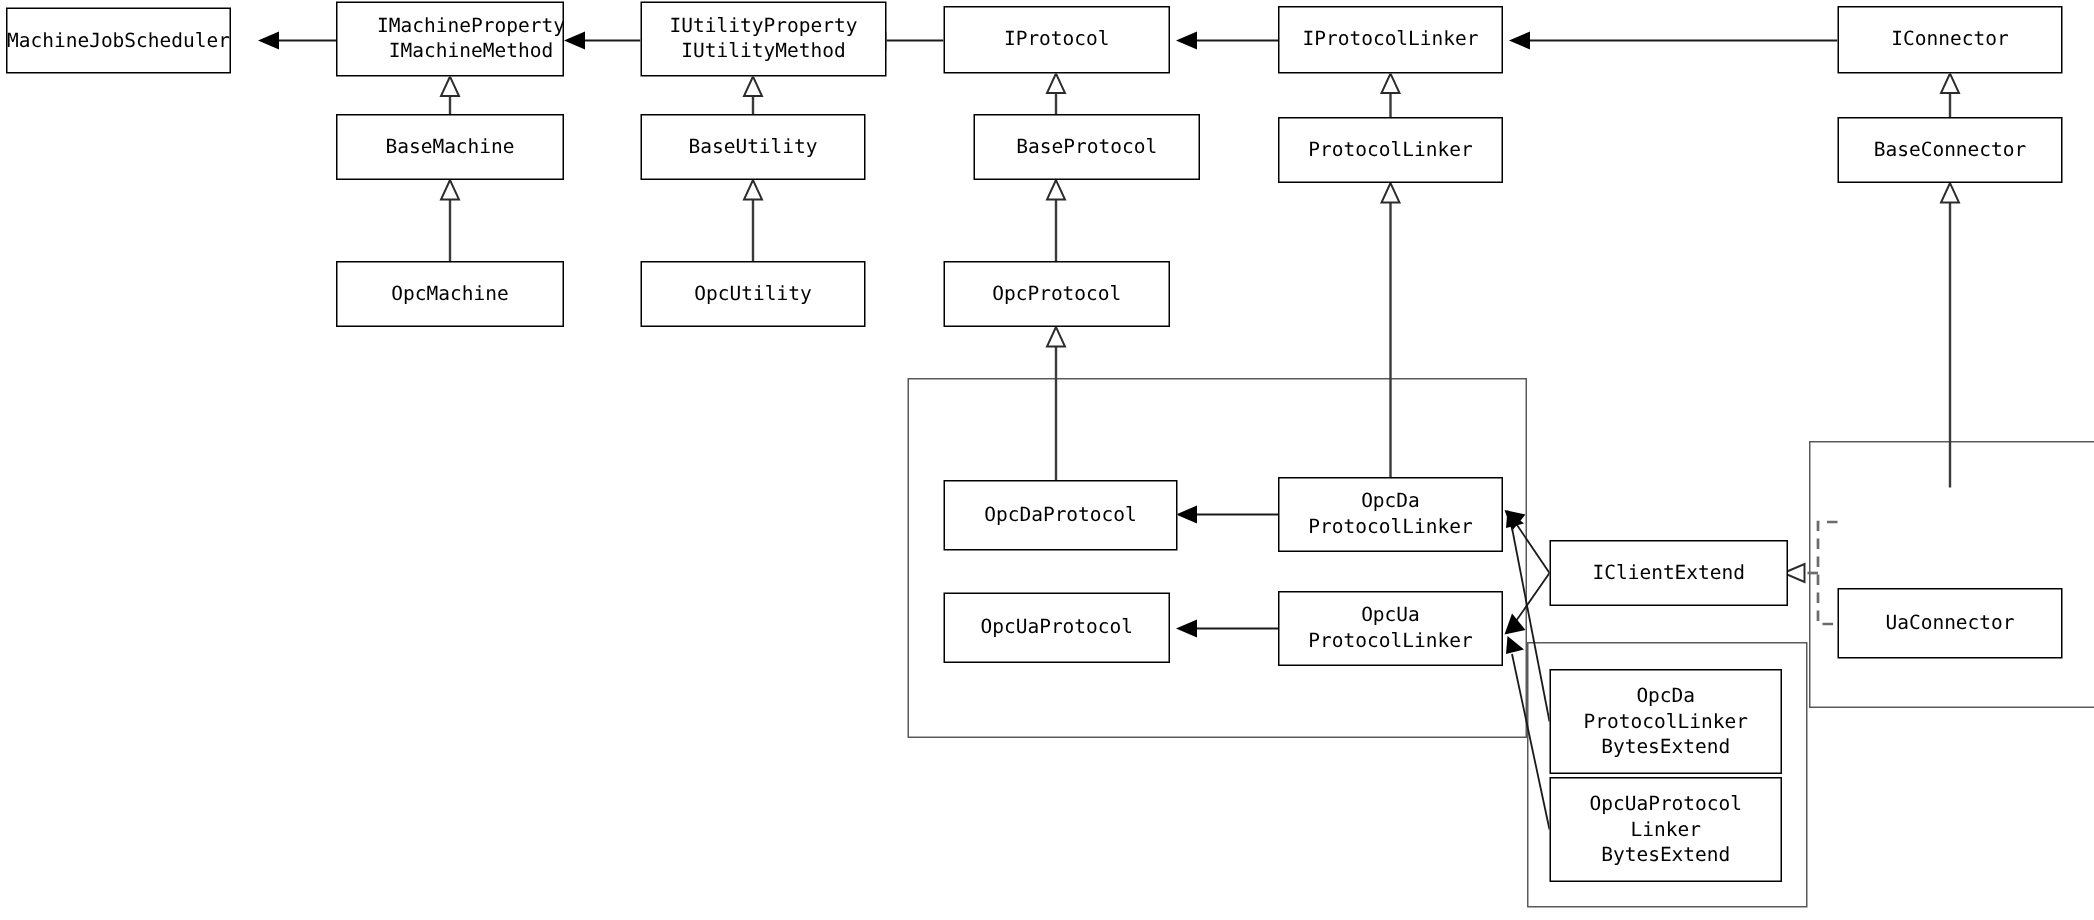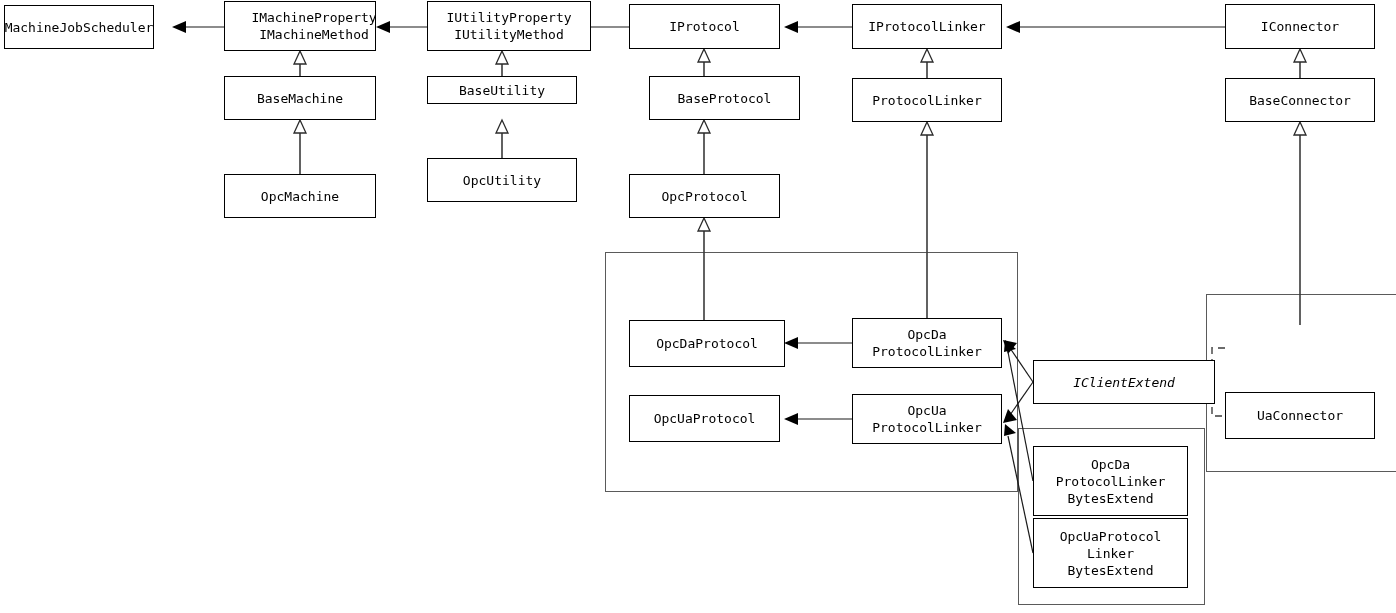--- a/index.html
+++ b/index.html
@@ -134,37 +134,37 @@
   <div class="node" style="left:4px;top:5px;width:150px;height:44px;">MachineJobScheduler</div>
   <div class="node" style="left:224px;top:1px;width:152px;height:50px;padding-left:28px;">IMachineProperty
 IMachineMethod</div>
   <div class="node" style="left:427px;top:1px;width:164px;height:50px;">IUtilityProperty
 IUtilityMethod</div>
   <div class="node" style="left:629px;top:4px;width:151px;height:45px;">IProtocol</div>
   <div class="node" style="left:852px;top:4px;width:150px;height:45px;">IProtocolLinker</div>
   <div class="node" style="left:1225px;top:4px;width:150px;height:45px;">IConnector</div>
 
   <div class="node" style="left:224px;top:76px;width:152px;height:44px;">BaseMachine</div>
-  <div class="node" style="left:427px;top:76px;width:150px;height:28px;">BaseUtility</div>
+  <div class="node" style="left:427px;top:76px;width:150px;height:44px;">BaseUtility</div>
   <div class="node" style="left:629px;top:76px;width:151px;height:44px;margin-left:20px;">BaseProtocol</div>
   <div class="node" style="left:852px;top:78px;width:150px;height:44px;">ProtocolLinker</div>
   <div class="node" style="left:1225px;top:78px;width:150px;height:44px;">BaseConnector</div>
 
   <div class="node" style="left:224px;top:174px;width:152px;height:44px;">OpcMachine</div>
-  <div class="node" style="left:427px;top:158px;width:150px;height:44px;">OpcUtility</div>
+  <div class="node" style="left:427px;top:174px;width:150px;height:44px;">OpcUtility</div>
   <div class="node" style="left:629px;top:174px;width:151px;height:44px;">OpcProtocol</div>
 
   <div class="node" style="left:629px;top:320px;width:156px;height:47px;">OpcDaProtocol</div>
   <div class="node" style="left:629px;top:395px;width:151px;height:47px;">OpcUaProtocol</div>
   <div class="node" style="left:852px;top:318px;width:150px;height:50px;">OpcDa
 ProtocolLinker</div>
   <div class="node" style="left:852px;top:394px;width:150px;height:50px;">OpcUa
 ProtocolLinker</div>
 
-  <div class="node" style="left:1033px;top:360px;width:182px;height:44px;font-style:italic;">IClientExtend</div>
+  <div class="node" style="left:1033px;top:360px;width:159px;height:44px;">IClientExtend</div>
   <div class="node" style="left:1225px;top:392px;width:150px;height:47px;">UaConnector</div>
 
   <div class="node" style="left:1033px;top:446px;width:155px;height:70px;">OpcDa
 ProtocolLinker
 BytesExtend</div>
   <div class="node" style="left:1033px;top:518px;width:155px;height:70px;">OpcUaProtocol
 Linker
 BytesExtend</div>
 
 </div>

